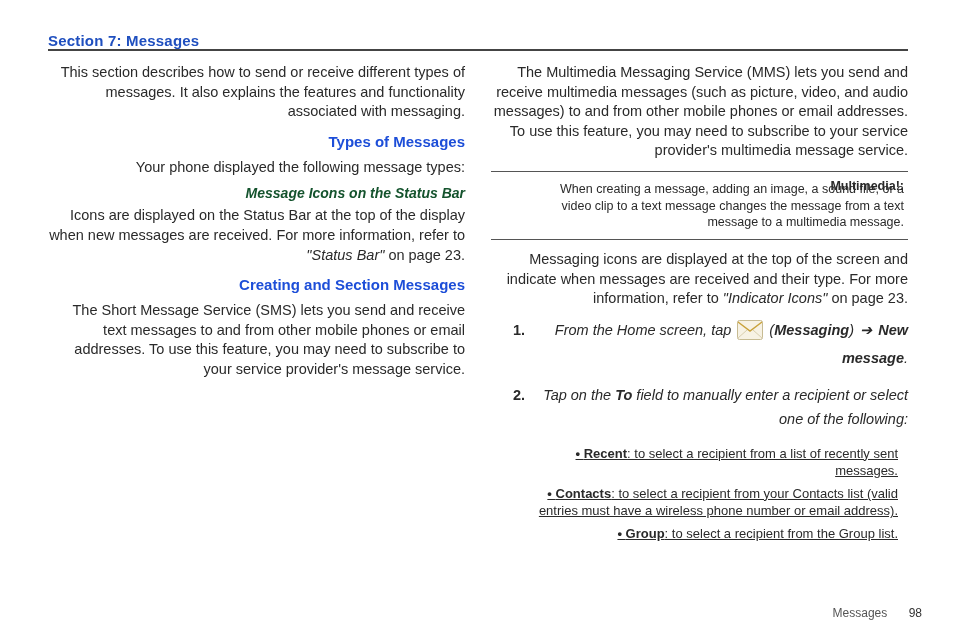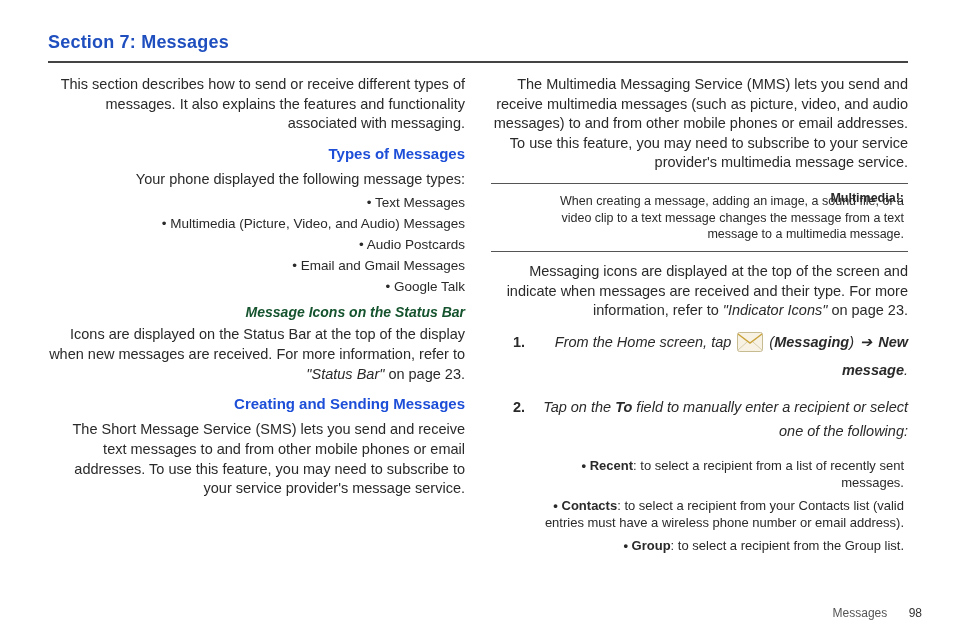--- a/index.html
+++ b/index.html
@@ -12,23 +12,22 @@
   .page {
     width: 954px;
     height: 636px;
     box-sizing: border-box;
     padding: 32px 46px 20px 48px;
     position: relative;
   }
   .section-title {
     color: #1f4fbf;
     font-weight: 800;
-    font-size: 18px;
+    font-size: 15px;
     letter-spacing: 0.2px;
-    margin-bottom: 8px;
   }
   .hr {
     border: none;
     border-top: 2px solid #444;
     margin: 0 0 12px 0;
   }
   .cols {
     display: flex;
     gap: 26px;
     text-align: right;
@@ -109,22 +108,23 @@
   .bold { font-weight: 700; }
   .arrow { margin: 0 2px; }
   .sub-bullets {
     list-style: none;
     padding: 0 0 0 26px;
     margin: 2px 0 0 0;
     font-size: 13px;
     font-family: Arial, Helvetica, sans-serif;
   }
   .sub-bullets li {
-    margin: 5px 4px;
+    margin: 5px 10px;
     line-height: 1.35;
+    text-decoration: underline;
   }
   .sub-bullets li::before {
     content: "• ";
     font-weight: 700;
   }
   .msg-icon {
     display: inline-block;
     vertical-align: -5px;
     margin: 0 2px;
   }
@@ -149,34 +149,27 @@
   <div class="section-title">Section 7: Messages</div>
   <hr class="hr">
 
   <div class="cols">
 
     <div class="col">
       <p class="para">This section describes how to send or receive different types of messages. It also explains the features and functionality associated with messaging.</p>
 
       <div class="h-primary">Types of Messages</div>
       <p class="para" style="margin-bottom:4px">Your phone displayed the following message types:</p>
-      <ul class="bullets narrow">
-        <li>Text Messages</li>
-        <li>Multimedia (Picture, Video, and Audio) Messages</li>
-        <li>Audio Postcards</li>
-        <li>Email and Gmail Messages</li>
-        <li>Google Talk</li>
-      </ul>
 
       <div class="h-italic">Message Icons on the Status Bar</div>
       <p class="para">
         <span>Icons are displayed on the Status Bar at the top of the display when new messages are received. For more information, refer to </span><span class="ital-q">"Status Bar"</span><span> on page 23.</span>
       </p>
 
-      <div class="h-primary">Creating and Sending Messages</div>
+      <div class="h-primary">Creating and Section Messages</div>
       <p class="para">The Short Message Service (SMS) lets you send and receive text messages to and from other mobile phones or email addresses. To use this feature, you may need to subscribe to your service provider's message service.</p>
     </div>
 
     <div class="col">
       <p class="para">The Multimedia Messaging Service (MMS) lets you send and receive multimedia messages (such as picture, video, and audio messages) to and from other mobile phones or email addresses. To use this feature, you may need to subscribe to your service provider's multimedia message service.</p>
 
       <div class="note-box">
         <span class="nb-label">Multimedia!:</span>
         <span class="note-body">When creating a message, adding an image, a sound file, or a video clip to a text message changes the message from a text message to a multimedia message.</span>
       </div>

